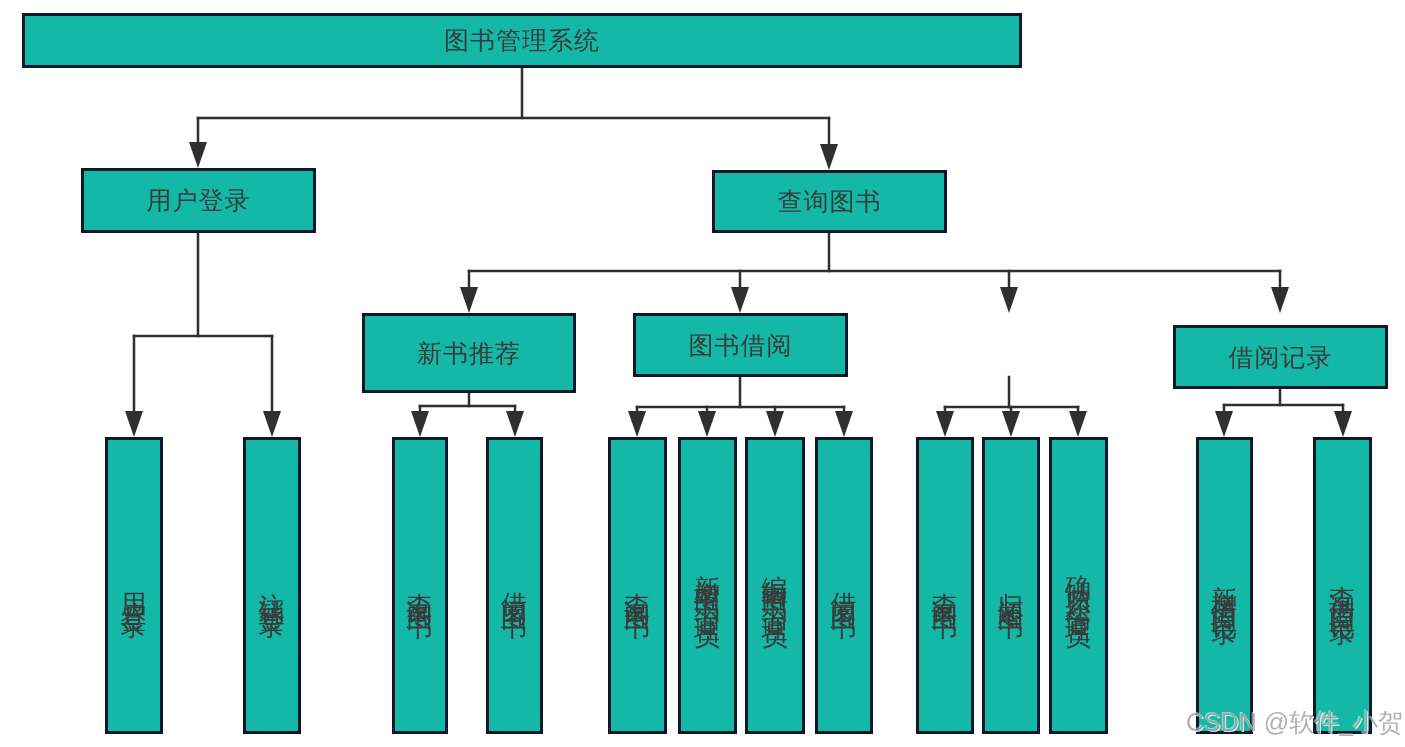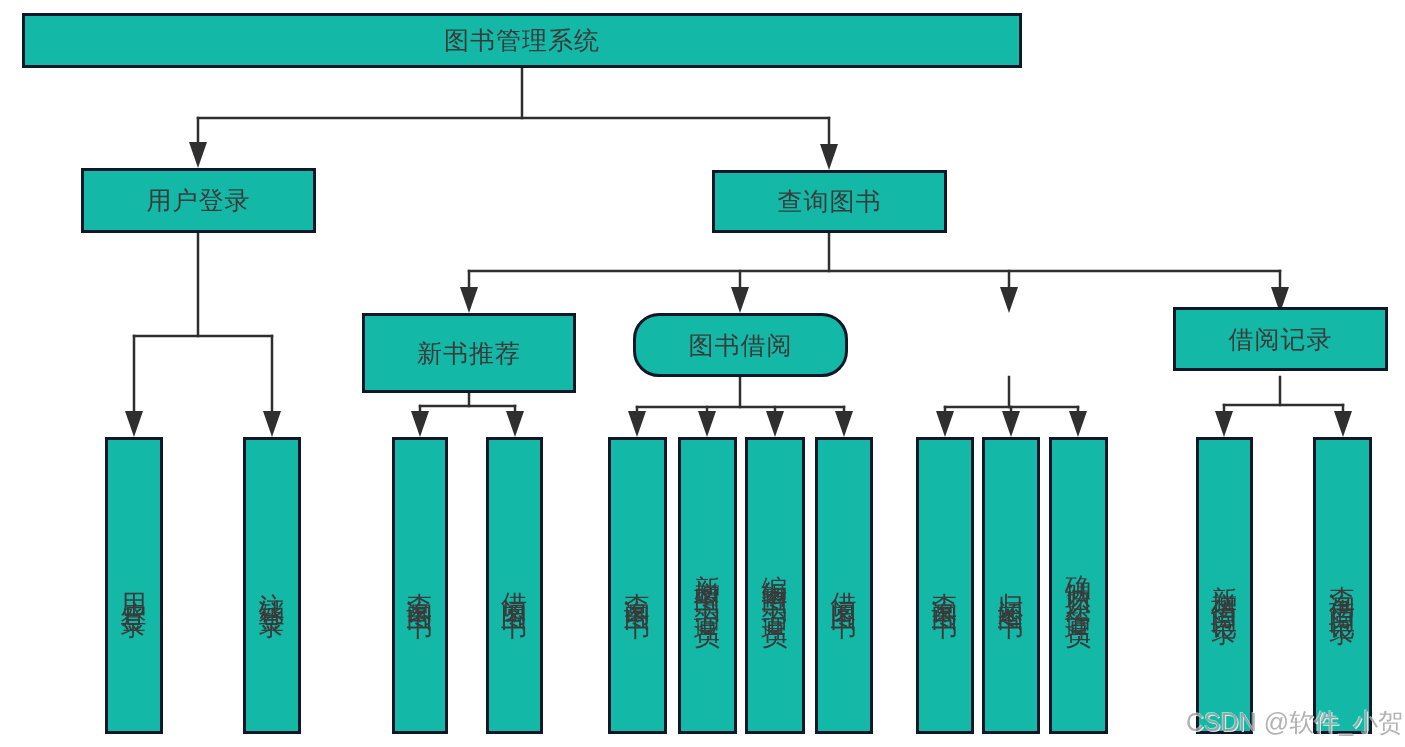--- a/index.html
+++ b/index.html
@@ -119,22 +119,22 @@
       <polygon points="1334,411 1352,411 1343,437"></polygon>
     </g>
   </svg>
 
   <div class="box h" style="left:22px; top:13px; width:1000px; height:55px;">图书管理系统</div>
 
   <div class="box h" style="left:81px; top:168px; width:235px; height:65px;">用户登录</div>
   <div class="box h" style="left:712px; top:170px; width:235px; height:63px;">查询图书</div>
 
   <div class="box h" style="left:362px; top:313px; width:214px; height:80px;">新书推荐</div>
-  <div class="box h" style="left:633px; top:313px; width:215px; height:64px;border-radius:26px;">图书借阅</div>
-  <div class="box h" style="left:1173px; top:307px; width:215px; height:64px;">借阅记录</div>
+  <div class="box h" style="left:633px; top:313px; width:215px; height:64px;">图书借阅</div>
+  <div class="box h" style="left:1173px; top:325px; width:215px; height:64px;">借阅记录</div>
 
   <div class="box v" style="left:105px; top:437px; width:58px; height:297px;">用户登录</div>
   <div class="box v" style="left:243px; top:437px; width:58px; height:297px;">注销登录</div>
 
   <div class="box v" style="left:392px; top:437px; width:56px; height:297px;">查询图书</div>
   <div class="box v" style="left:486px; top:437px; width:57px; height:297px;">借阅图书</div>
 
   <div class="box v" style="left:608px; top:437px; width:59px; height:297px;">查询图书</div>
   <div class="box v" style="left:678px; top:437px; width:59px; height:297px;">新增图书（管理员）</div>
   <div class="box v" style="left:745px; top:437px; width:60px; height:297px;">编辑图书（管理员）</div>

